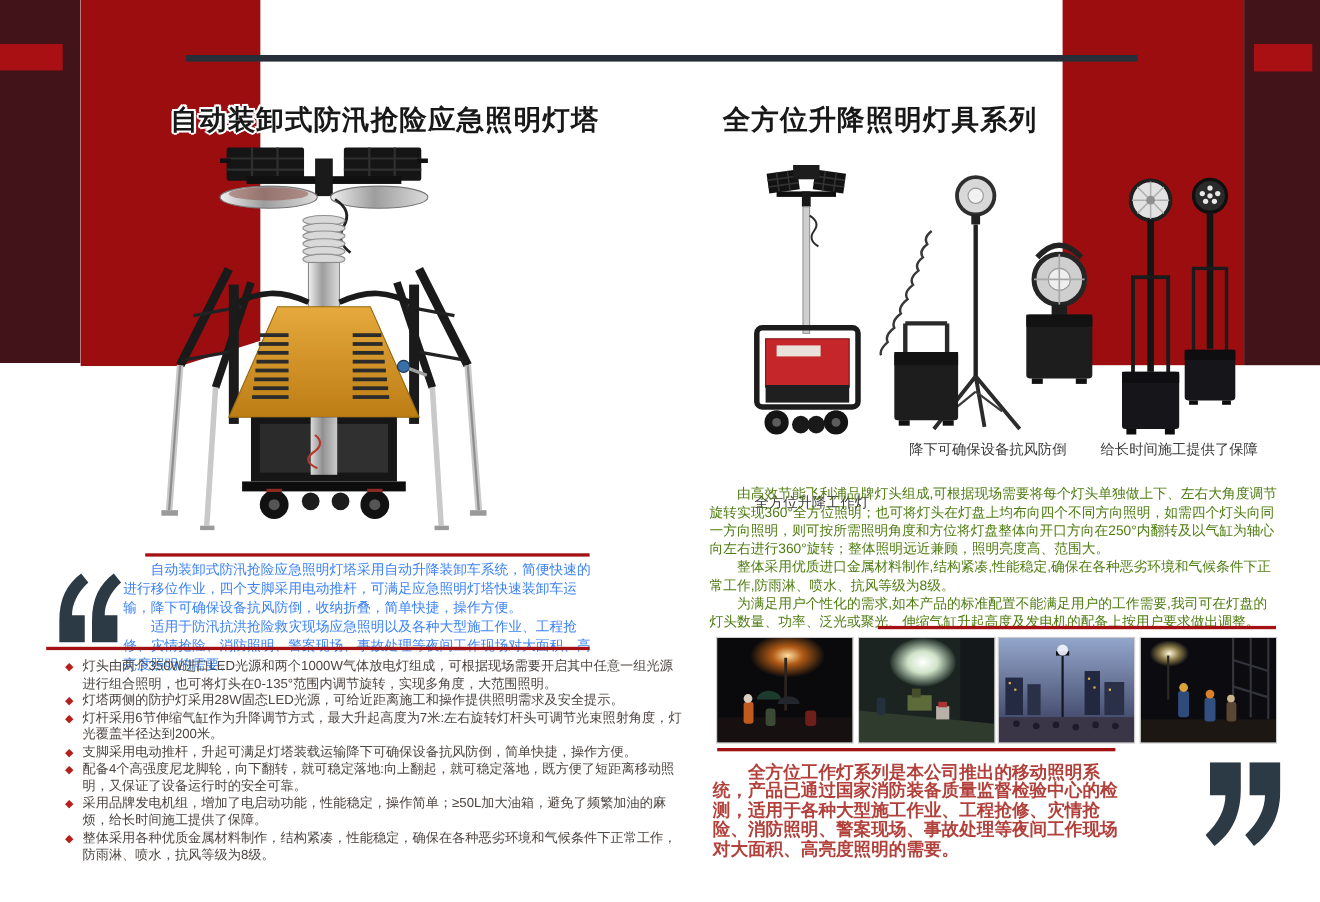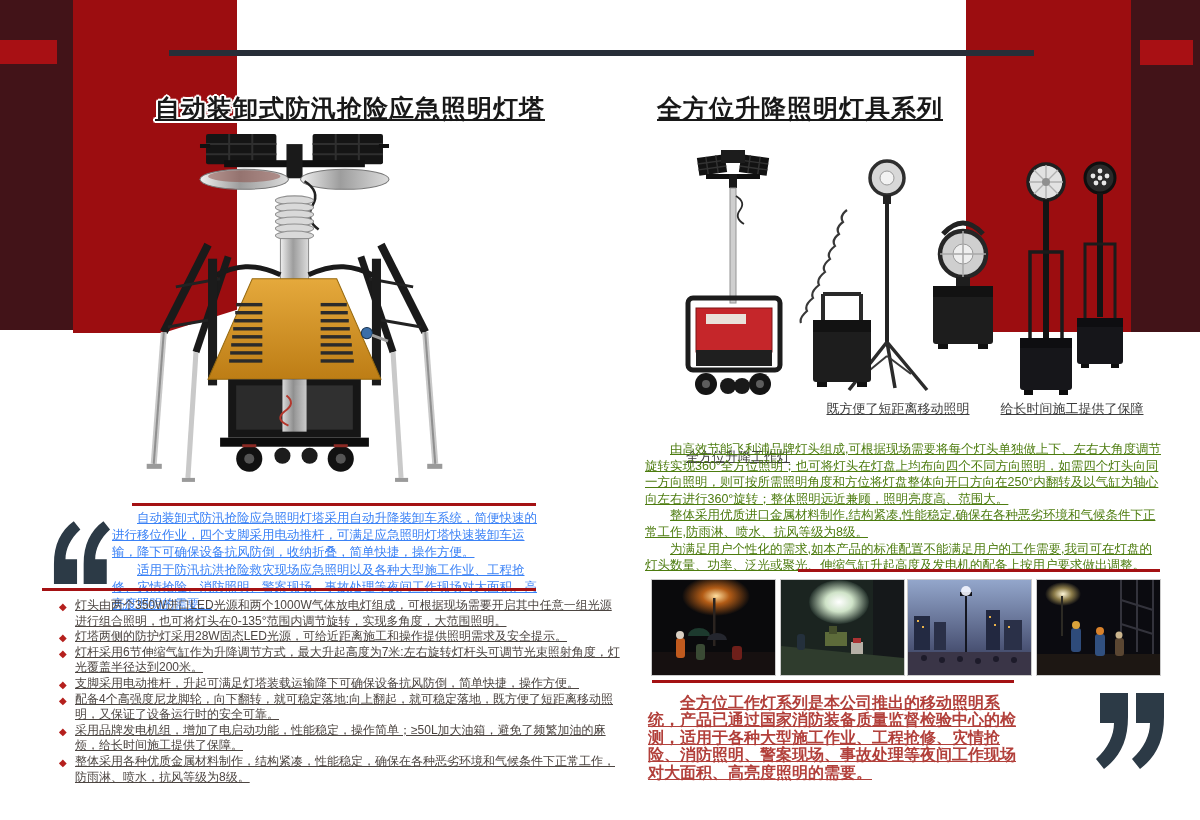--- a/index.html
+++ b/index.html
@@ -4,21 +4,21 @@
 <style>
   html,body{margin:0;padding:0;}
   body{
     font-family:"Liberation Sans","DejaVu Sans",sans-serif;
     background:#e9e9e9;
   }
   .canvas{
     position:relative;width:1200px;height:820px;margin:0 auto;
     background:#ffffff;overflow:hidden;
   }
-  .abs{position:absolute;text-decoration:underline;}
+  .abs{position:absolute;}
   
   .maroon{background:#421318;}
   .redblock{background:#9c0d10;}
   .edge-accent{background:#a81014;}
   .title-rule{background:#272e38;height:6px;}
   .rule-red{background:#a41113;height:3px;}
 
   .page-title{
     font-size:25px;font-weight:bold;color:#181818;text-align:center;
     letter-spacing:1px;white-space:nowrap;
@@ -246,21 +246,21 @@
       <rect x="89" y="41" width="6" height="124" fill="#141414"></rect>
       <rect x="77" y="92" width="30" height="76" fill="none" stroke="#1b1b1b" stroke-width="3"></rect>
       <rect x="69" y="166" width="46" height="46" rx="3" fill="#16161a"></rect>
       <rect x="69" y="166" width="46" height="9" fill="#0e0e11"></rect>
       <rect x="73" y="212" width="8" height="4" fill="#0d0d0d"></rect>
         <rect x="103" y="212" width="8" height="4" fill="#0d0d0d"></rect>
     </svg>
   </div>
 
   <div class="abs product-label" style="left:663px;top:400px;width:150px;margin-top:48px;">全方位升降工作灯</div>
-  <div class="abs product-label" style="left:778px;top:400px;width:240px;">既方便了短距离移动照明</div>
+  <div class="abs product-label" style="left:778px;top:400px;width:240px;">降下可确保设备抗风防倒</div>
   <div class="abs product-label" style="left:988px;top:400px;width:168px;">给长时间施工提供了保障</div>
 
   <div class="abs spec-text" style="left:645px;top:441px;">
     <p>由高效节能飞利浦品牌灯头组成,可根据现场需要将每个灯头单独做上下、左右大角度调节旋转实现360°全方位照明；也可将灯头在灯盘上均布向四个不同方向照明，如需四个灯头向同一方向照明，则可按所需照明角度和方位将灯盘整体向开口方向在250°内翻转及以气缸为轴心向左右进行360°旋转；整体照明远近兼顾，照明亮度高、范围大。</p>
     <p>整体采用优质进口金属材料制作,结构紧凑,性能稳定,确保在各种恶劣环境和气候条件下正常工作,防雨淋、喷水、抗风等级为8级。</p>
     <p>为满足用户个性化的需求,如本产品的标准配置不能满足用户的工作需要,我司可在灯盘的灯头数量、功率、泛光或聚光、伸缩气缸升起高度及发电机的配备上按用户要求做出调整。</p>
   </div>
 
   <div class="abs rule-red" style="left:798px;top:569px;width:362px;"></div>
 

